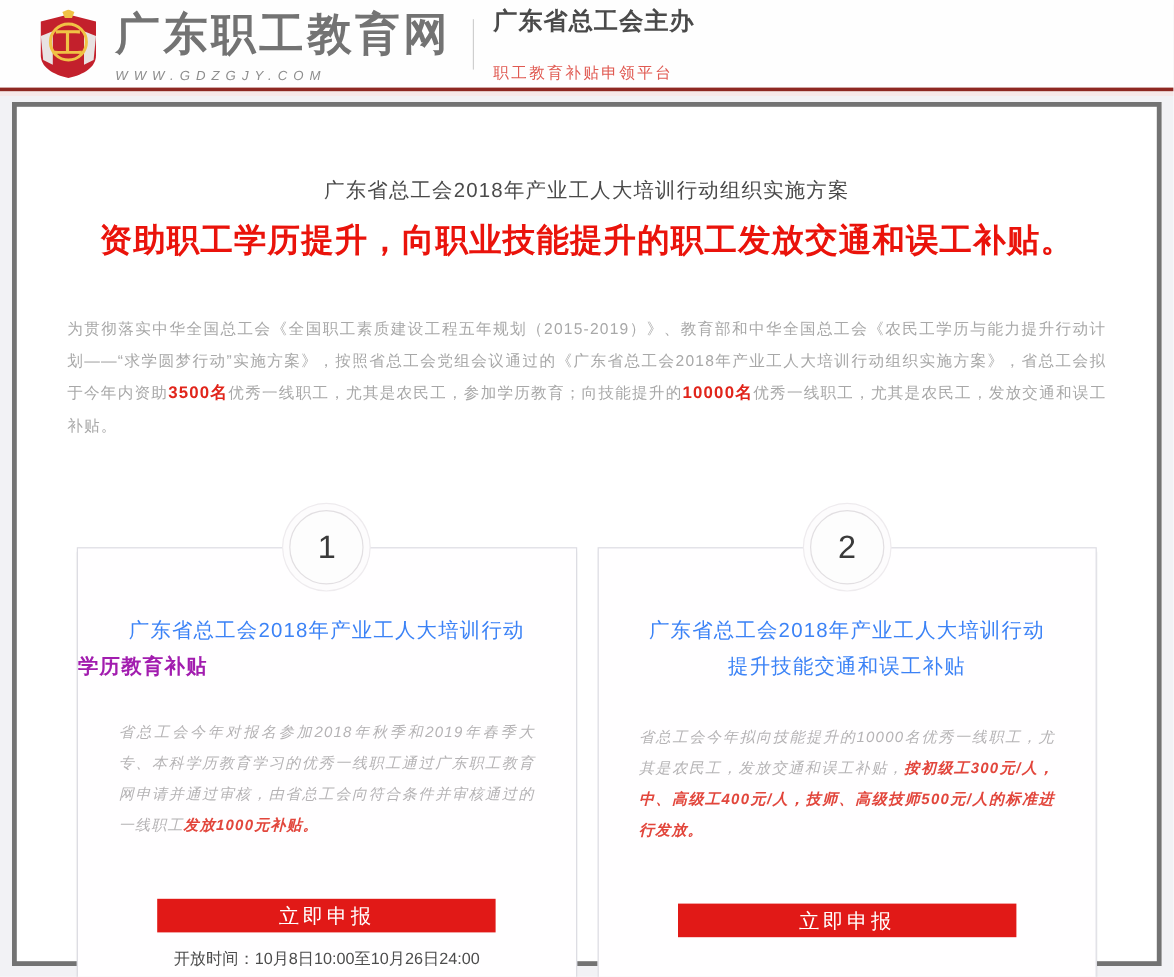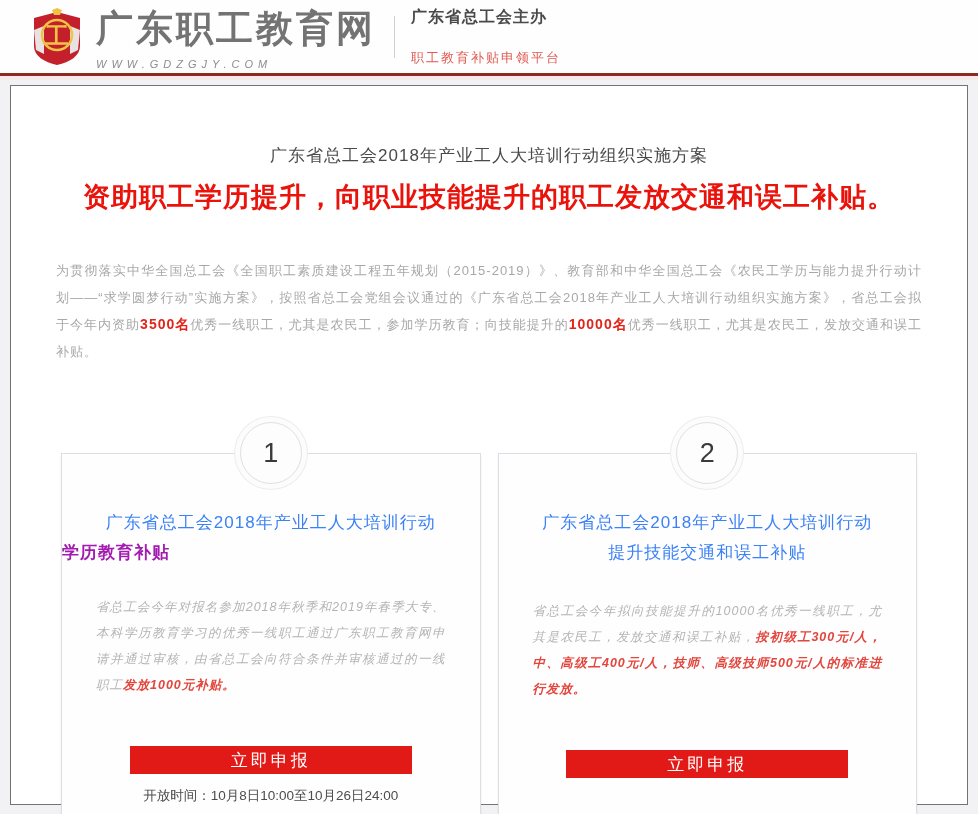--- a/index.html
+++ b/index.html
@@ -26,28 +26,28 @@
   .logo-text .site-name {
     font-family: "Liberation Serif", "DejaVu Serif", serif;
     font-size: 37px; font-weight: bold; color: #737373; letter-spacing: 3px;
   }
   .logo-text .site-url {
     font-size: 11px; color: #8d8d8d; letter-spacing: 5px; margin-top: 4px; font-style: italic;
   }
   .header-divider {
     width: 1px; height: 42px; background: #cfcfcf; margin: 0 16px 0 18px;
   }
-  .header-right .sponsor { font-size: 16px; font-weight: bold; color: #4a4a4a; letter-spacing: 1px; }
+  .header-right .sponsor { font-size: 20px; font-weight: bold; color: #4a4a4a; letter-spacing: 1px; }
   .header-right .tagline { font-size: 13px; color: #e05a52; letter-spacing: 2px; margin-top: 21px; }
 
   
   .panel {
     margin: 9px 10px 0 10px;
     background: #ffffff;
-    border: 1px solid #737373;
+    border: 4px solid #737373;
     height: 720px;
   }
   .doc-title {
     text-align: center; font-size: 17px; color: #4a4a4a;
     margin-top: 58px; letter-spacing: 1px;
   }
   .headline {
     text-align: center; font-size: 27px; font-weight: bold; color: #ea130b;
     margin-top: 12px; letter-spacing: 1px;
   }

